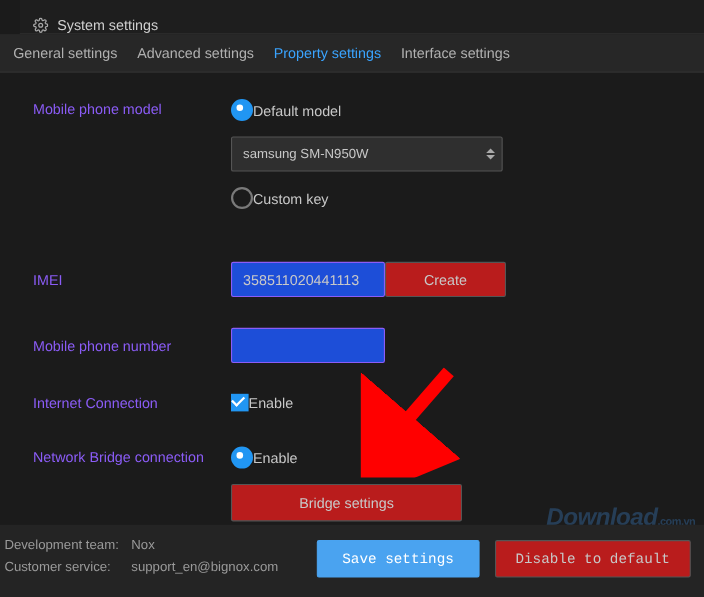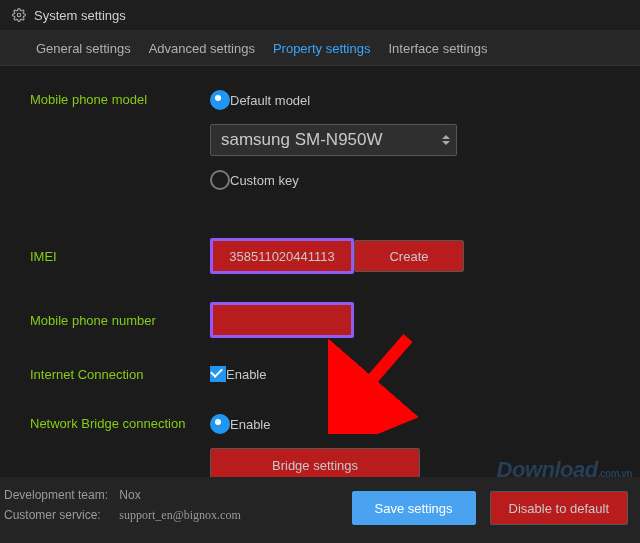--- a/index.html
+++ b/index.html
@@ -10,39 +10,40 @@
   background: #1b1b1b;
   font-family: -apple-system, "Segoe UI", Arial, sans-serif;
   font-size: 13px;
   color: #b8b8b8;
   overflow: hidden;
   position: relative;
 }
 .titlebar {
   height: 30px;
   display: flex;
-  align-items: center;
+  align-items: flex-end;
   padding: 0 12px;
   background: #1e1e1e;
   border-bottom: 1px solid #2a2a2a;
+  margin-left: 18px;
 }
 .titlebar .gearicon {
   width: 14px;
   height: 14px;
   margin-right: 8px;
   color: #a8a8a8;
 }
 .titlebar .gearicon svg { display: block; }
 .titlebar .title { color: #cfcfcf; font-size: 13px; }
 
 .tabs {
   display: flex;
   align-items: center;
   gap: 18px;
-  padding: 0 36px;
+  padding: 0 12px;
   height: 34px;
   background: #272727;
   border-bottom: 1px solid #333;
 }
 .tab {
   color: #b0b0b0;
   font-size: 13px;
   cursor: pointer;
 }
 .tab.active {
@@ -53,21 +54,21 @@
   padding: 24px 30px 0 30px;
 }
 .row {
   display: flex;
   align-items: center;
   margin-bottom: 28px;
 }
 .row.sm { margin-bottom: 18px; margin-top: 32px; }
 .label {
   width: 180px;
-  color: #84cc16;
+  color: #8b5cf6;
   font-size: 13px;
 }
 .controls {
   display: flex;
   flex-direction: column;
   gap: 14px;
 }
 .hstack {
   display: flex;
   align-items: center;
@@ -117,46 +118,45 @@
 .selectbox {
   width: 225px;
   height: 30px;
   background: #2f2f2f;
   border: 1px solid #555;
   border-radius: 2px;
   display: flex;
   align-items: center;
   padding: 0 10px;
   color: #c8c8c8;
-  font-size: 17px;
+  font-size: 12px;
   position: relative;
 }
 .selectbox .spinner {
   position: absolute;
   right: 6px; top: 50%; transform: translateY(-50%);
   display: flex;
   flex-direction: column;
   gap: 2px;
   color: #999;
 }
 .selectbox .spinner .tri { width:0; height:0; border-left:4px solid transparent; border-right:4px solid transparent; }
 .selectbox .spinner .up { border-bottom:4px solid #aaa; }
 .selectbox .spinner .dn { border-top:4px solid #aaa; }
 
 .textinput {
   width: 128px;
   height: 30px;
-  background: #b91c1c;
-  border: 3px solid #8b5cf6;
+  background: #1d4ed8;
+  border: 1px solid #8b5cf6;
   border-radius: 2px;
   color: #c8c8c8;
   font-size: 13px;
   padding: 0 10px;
   outline: none;
-  text-align: center;
 }
 
 .btn {
   height: 30px;
   padding: 0 24px;
   border: 1px solid #555;
   background: #b91c1c;
   color: #c8c8c8;
   font-size: 13px;
   display: inline-flex;
@@ -180,26 +180,27 @@
   position: absolute;
   left: 0; right: 0; bottom: 0;
   height: 58px;
   background: #242424;
   padding: 8px 12px 0 4px;
   display: flex;
   justify-content: space-between;
 }
 .footer-left { font-size: 12px; color: #9a9a9a; line-height: 20px; }
 .footer-left .lbl { display:inline-block; width: 112px; }
-.footer-left a { color: #9a9a9a; text-decoration: none; font-family: Liberation Serif, serif; }
+.footer-left a { color: #9a9a9a; text-decoration: none; }
 .footer-right {
   display: flex;
   align-items: flex-start;
   gap: 14px;
   padding-top: 6px;
+  font-family: Liberation Mono, monospace;
 }
 .footer-right .btn { height: 32px; padding: 0 18px; }
 .footer-right .btn.primary { padding: 0 22px; }
 
 
 .watermark {
   position: absolute;
   right: 8px;
   bottom: 60px;
   font-size: 22px;

